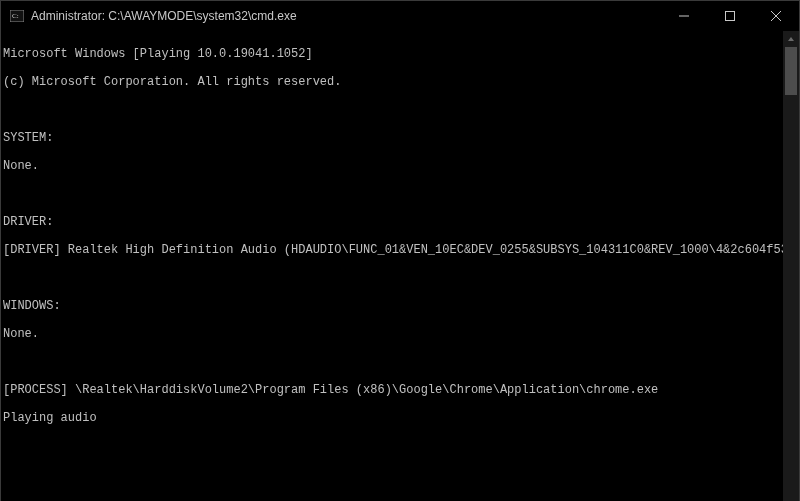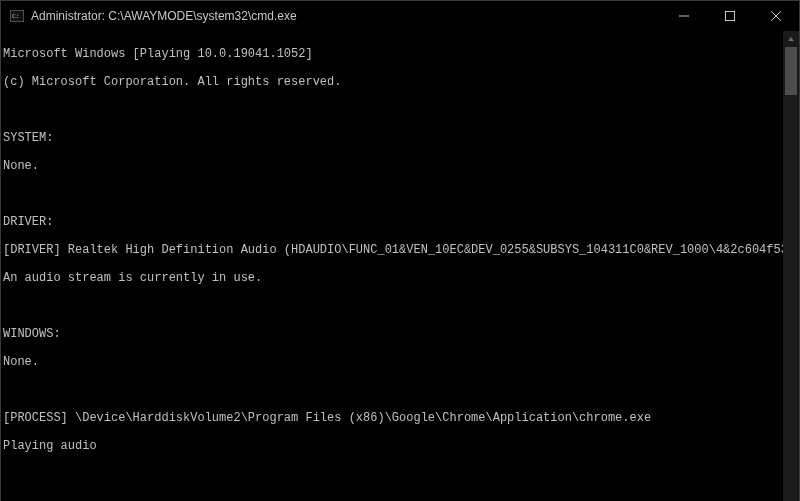--- a/index.html
+++ b/index.html
@@ -52,26 +52,25 @@
   <div class="terminal-wrap">
     <div class="terminal">
 <div class="line">Microsoft Windows [Playing 10.0.19041.1052]</div>
 <div class="line">(c) Microsoft Corporation. All rights reserved.</div>
 <div class="line"></div>
 <div class="line">SYSTEM:</div>
 <div class="line">None.</div>
 <div class="line"></div>
 <div class="line">DRIVER:</div>
 <div class="line">[DRIVER] Realtek High Definition Audio (HDAUDIO\FUNC_01&amp;VEN_10EC&amp;DEV_0255&amp;SUBSYS_104311C0&amp;REV_1000\4&amp;2c604f53&amp;0&amp;0001)</div>
-<div class="line">An audio stream is currently in use.</div>
 <div class="line"></div>
 <div class="line">WINDOWS:</div>
 <div class="line">None.</div>
 <div class="line"></div>
-<div class="line">[PROCESS] \Device\HarddiskVolume2\Program Files (x86)\Google\Chrome\Application\chrome.exe</div>
+<div class="line">[PROCESS] \Realtek\HarddiskVolume2\Program Files (x86)\Google\Chrome\Application\chrome.exe</div>
 <div class="line">Playing audio</div>
 
 
 
 
 
 
 
 
 

